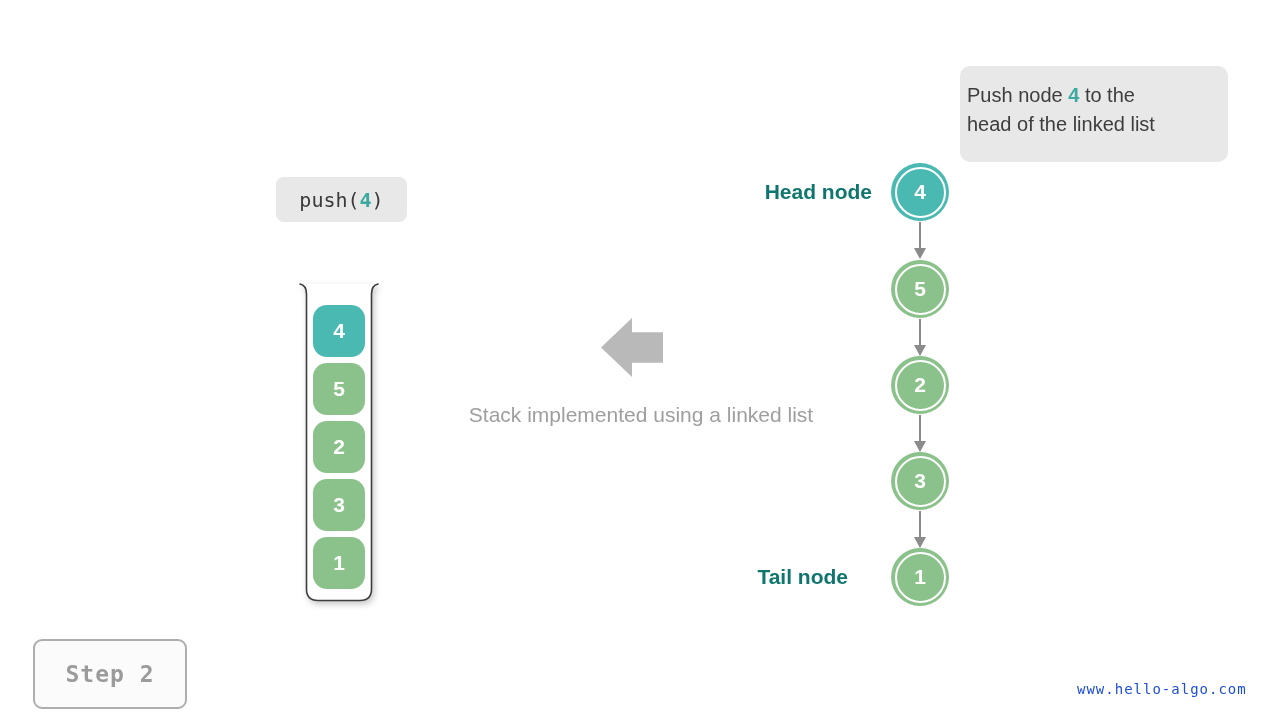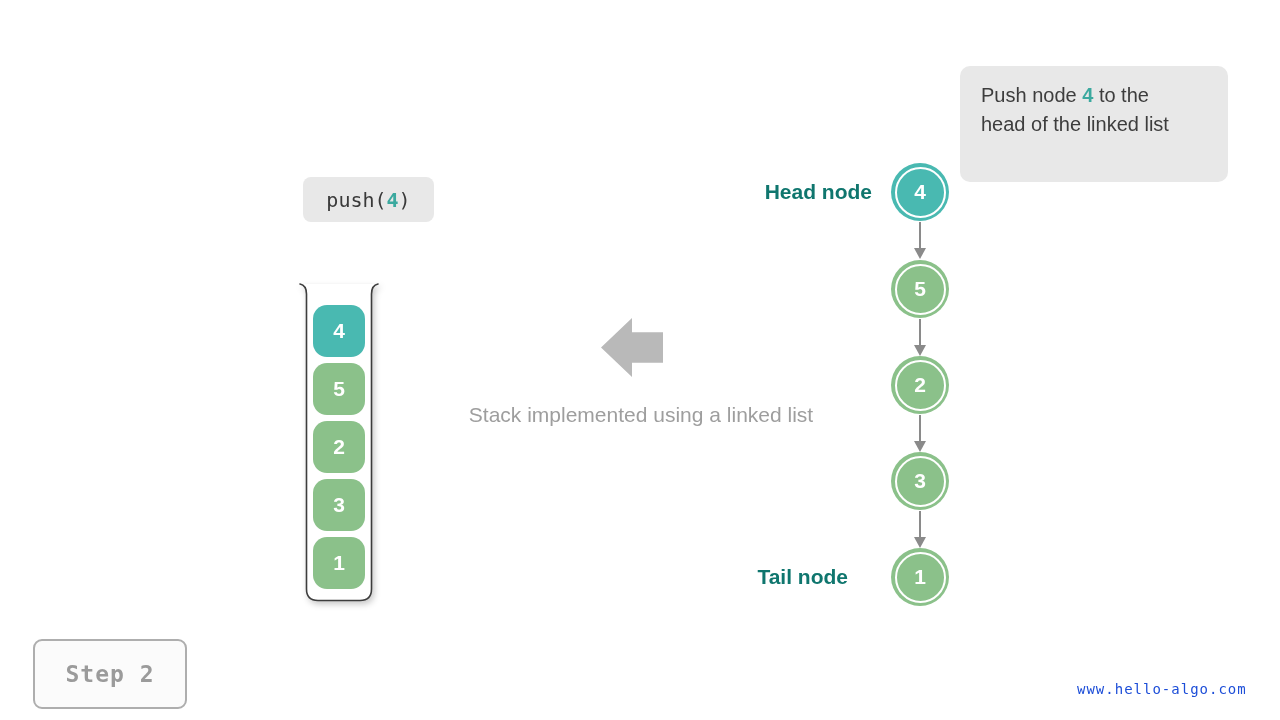--- a/index.html
+++ b/index.html
@@ -1,28 +1,28 @@
 <!DOCTYPE html>
 <html><head>
 <meta charset="utf-8">
 <style>
   html,body{margin:0;padding:0;background:#fff;}
   .canvas{position:relative;width:1280px;height:720px;background:#ffffff;overflow:hidden;
           font-family:"Liberation Sans",sans-serif;}
 
   
-  .callout{position:absolute;left:960px;top:66px;width:268px;height:116px;background:#e8e8e8;
-           border-radius:10px;box-sizing:border-box;padding:15px 0 0 21px;
+  .callout{position:absolute;left:960px;top:66px;width:268px;height:96px;background:#e8e8e8;
+           border-radius:10px;box-sizing:border-box;padding:15px 0 0 7px;
            font-size:20px;line-height:29px;color:#3d3d3d;}
   .hl{color:#3ba99f;font-weight:bold;}
 
   
   .op-badge{position:absolute;left:276px;top:177px;width:131px;height:45px;background:#e8e8e8;
             border-radius:8px;display:flex;align-items:center;justify-content:center;
-            font-family:"DejaVu Sans Mono",monospace;font-size:20px;color:#3a3a3a;margin-left:27px;}
+            font-family:"DejaVu Sans Mono",monospace;font-size:20px;color:#3a3a3a;}
 
   
   .beaker{position:absolute;left:292px;top:278px;filter:drop-shadow(2px 3px 3px rgba(0,0,0,.22));}
 
   .stack-node{position:absolute;left:313px;width:52px;height:52px;border-radius:14px;
               display:flex;align-items:center;justify-content:center;
               color:#fff;font-size:21px;font-weight:bold;}
   .sn0{top:305px}.sn1{top:363px}.sn2{top:421px}.sn3{top:479px}.sn4{top:537px}
 
   .teal{background:#49b9b1;}

